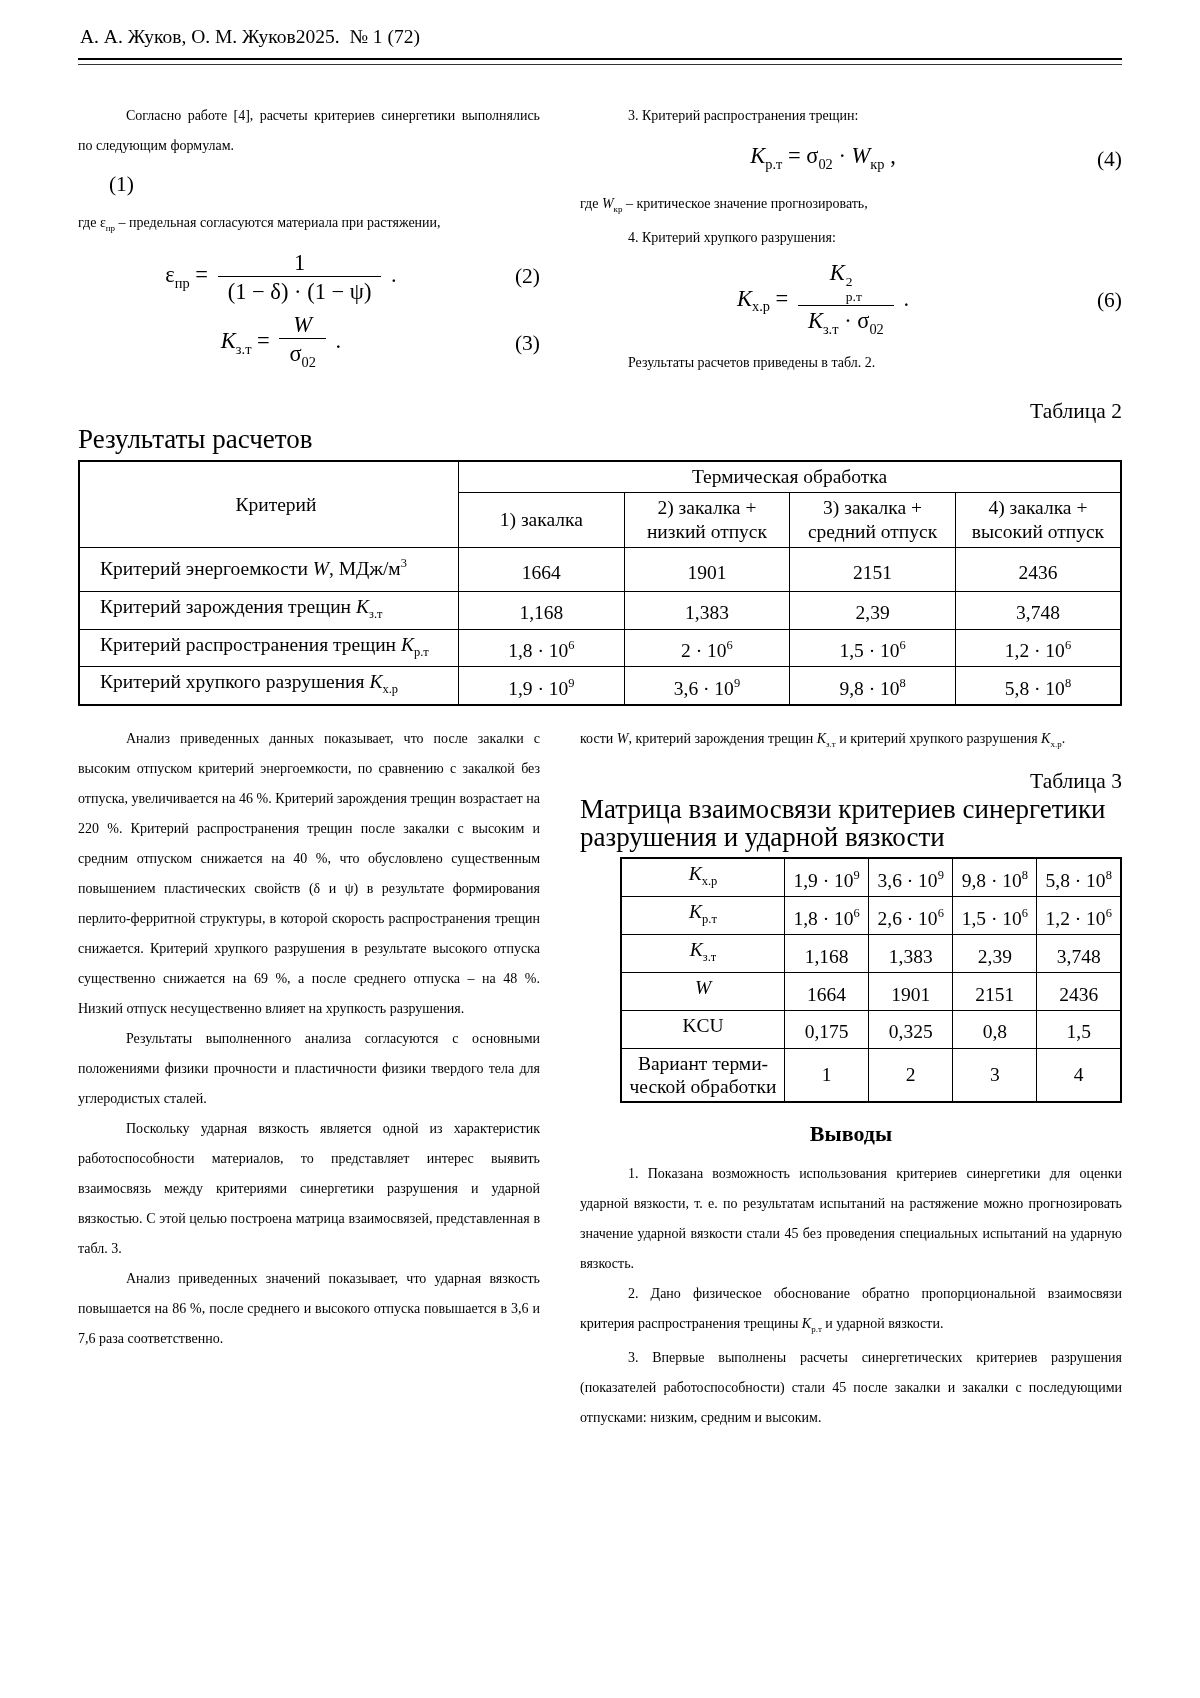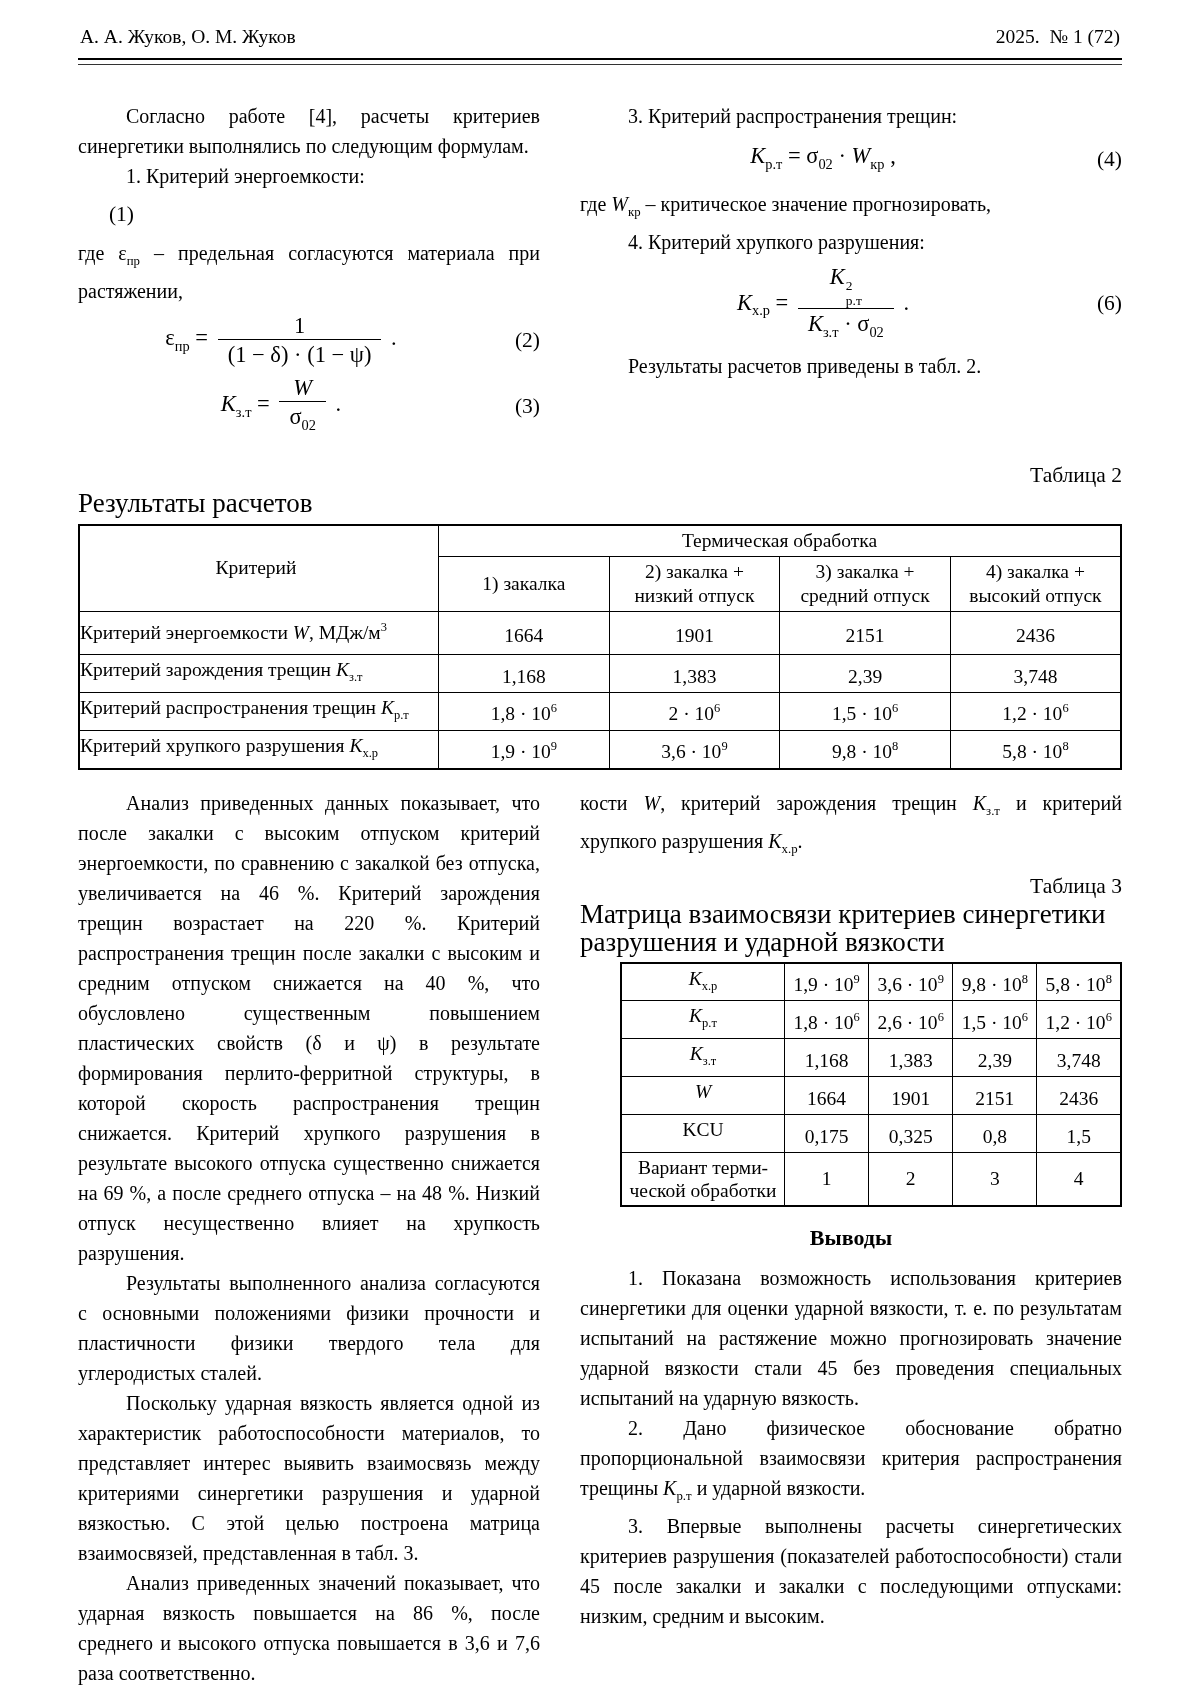--- a/index.html
+++ b/index.html
@@ -8,29 +8,29 @@
     color:#000;
     font-family:"Liberation Serif","DejaVu Serif",serif;
     -webkit-font-smoothing:antialiased;
   }
   .page {
     box-sizing:border-box;
     width:1200px; min-height:1698px;
     padding:24px 78px 30px 78px;
   }
   
-  .hdr { display:flex; justify-content:space-between; align-items:baseline;
+  .hdr { display:flex; justify-content:flex-start; align-items:baseline;
          font-size:19.5px; line-height:26px; padding:0 2px 8px 2px;font-family:Liberation Serif, serif; }
   .hdr-rule { height:4px; border-top:2.5px solid #000; border-bottom:1px solid #333; margin-bottom:36px; }
   
   .cols { display:flex; gap:40px; }
   .col-l { width:462px; flex:none; }
   .col-r { flex:1; min-width:0; }
   
-  p.body { margin:0; font-size:20px; line-height:30px; text-align:justify; text-indent:48px; }
+  p.body { margin:0; font-size:14px; line-height:30px; text-align:justify; text-indent:48px; }
   p.noindent { text-indent:0; }
   p.hang { text-indent:48px; }
   .mvar { font-style:italic; }
   sub { font-size:64%; }
   sup { font-size:64%; }
   
   .equation { display:flex; align-items:center; margin:11px 0; }
   .equation.tall { margin:6px 0; }
   .eq-body { flex:1; text-align:center; font-size:22.5px; line-height:28px; }
   .eq-num { width:56px; text-align:right; font-size:21.5px; flex:none; }
@@ -41,21 +41,21 @@
             font-size:60%; line-height:1.12; vertical-align:-0.45em; margin-left:1px; }
   
   .cap-right { font-size:21.5px; line-height:28px; text-align:right; }
   .cap-center { font-size:27px; line-height:28px; }
   
   table { border-collapse:collapse; table-layout:fixed; }
   .t2 { width:100%; margin-top:7px; border:2px solid #000; }
   .t3 { width:502px; margin-left:auto; margin-top:6px; border:2px solid #000; }
   td { border:1px solid #000; font-size:19.5px; line-height:24px;
        padding:3px 6px; text-align:center; vertical-align:middle; }
-  .t2 .lbl { text-align:left; padding-left:0; width:352px; }
+  .t2 .lbl { text-align:left; padding-left:20px; width:352px; }
   .t2 .crit-hd { text-align:center; }
   .t3 .lbl3 { width:150px; }
   .cell-line { display:block; line-height:23px; }
   
   .concl-hd { font-size:22px; font-weight:bold; text-align:center; margin:16px 0 10px 0; line-height:30px; }
   .sect2 { margin-top:18px; }
   .tbl-block { margin-top:16px; }
 </style>
 </head>
 <body>
@@ -65,21 +65,20 @@
   <div class="hdr">
     <span>А. А. Жуков,  О. М. Жуков</span>
     <span>2025.&nbsp; № 1 (72)</span>
   </div>
   <div class="hdr-rule"></div>
 
   <div class="cols">
 
     <div class="col-l">
       <p class="body">Согласно работе [4], расчеты критериев синергетики выполнялись по следующим формулам.</p>
-      <p class="body hang">1.  Критерий энергоемкости:</p>
 
       <div class="equation">
         <span class="eq-num">(1)</span>
       </div>
 
       <p class="body noindent"><span>где  </span><span>ε</span><sub>пр</sub><span> – предельная согласуются материала при растяжении,</span></p>
 
       <div class="equation tall">
         <span class="eq-body"><span>ε</span><sub>пр</sub><span> = </span><span class="frac"><span class="fnum">1</span><span class="fden">(1 − δ) · (1 − ψ)</span></span><span> .</span></span>
         <span class="eq-num">(2)</span>

